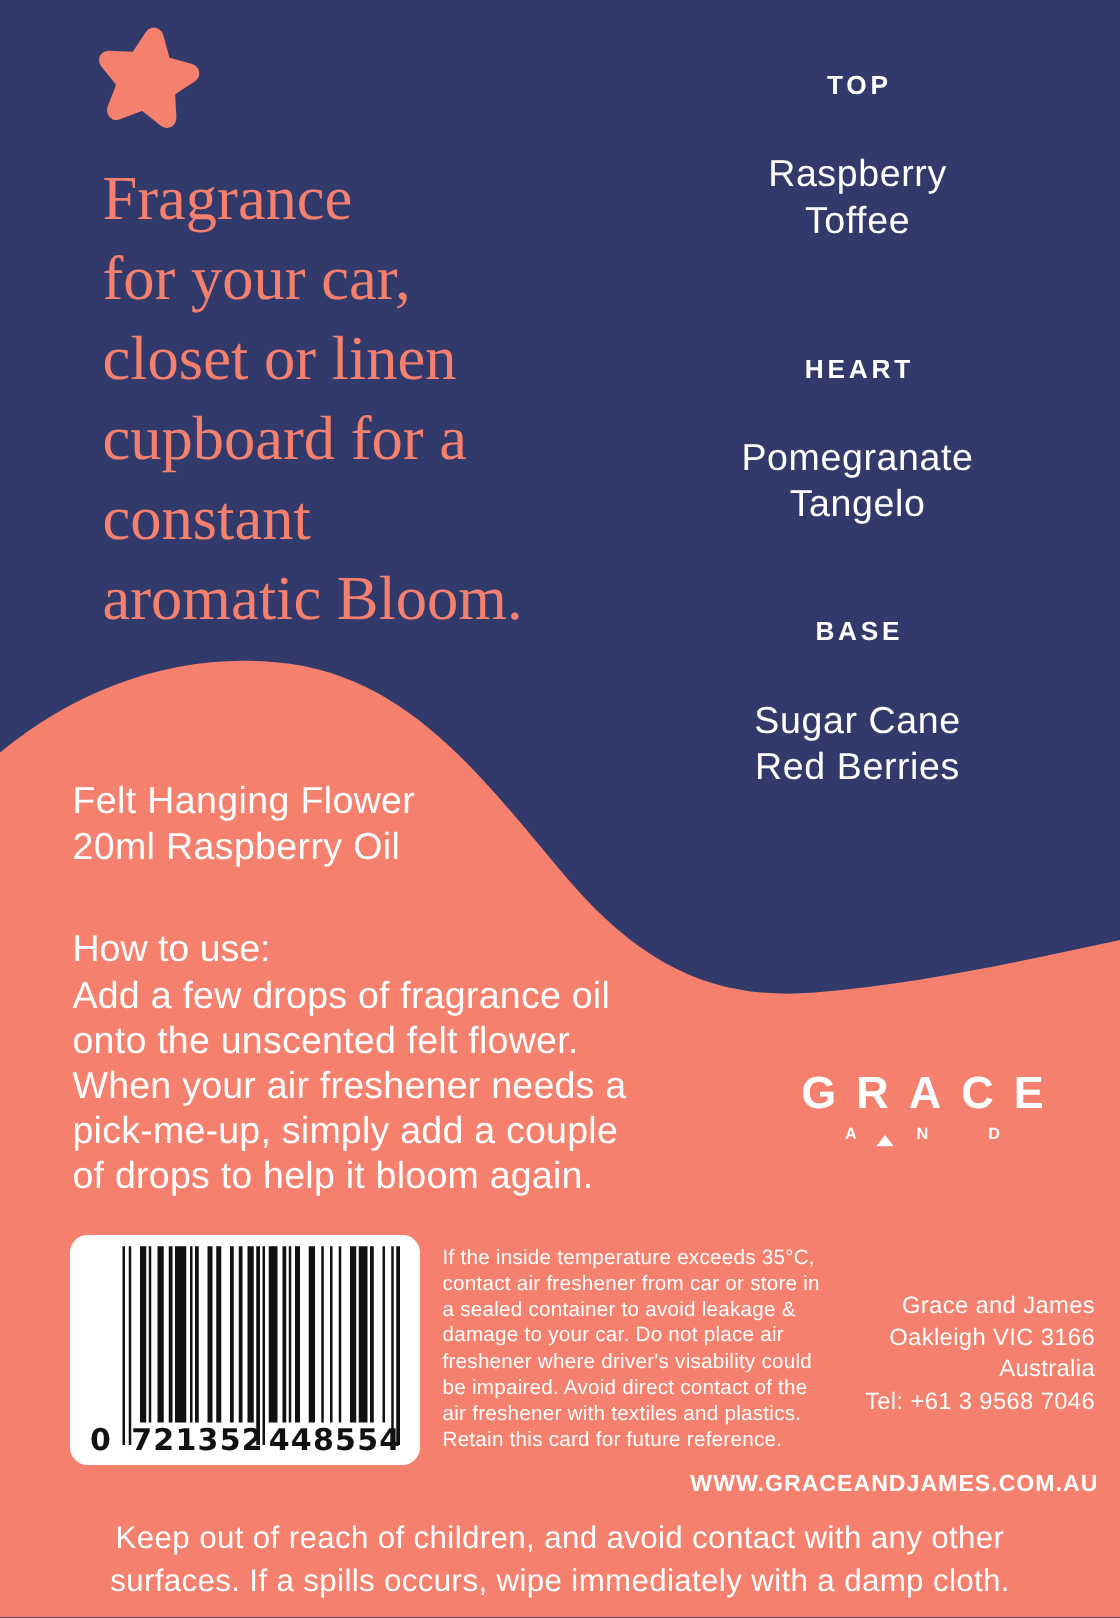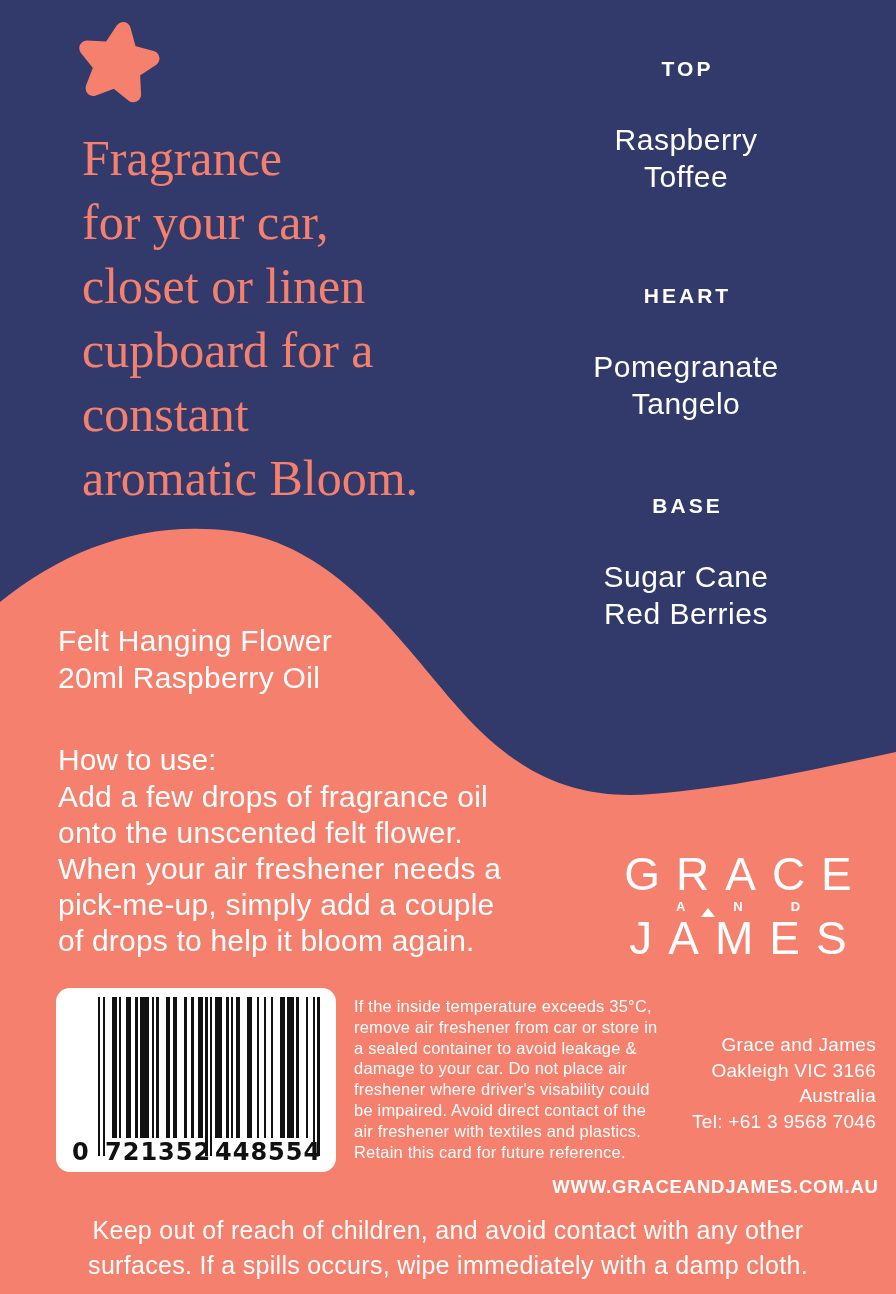--- a/index.html
+++ b/index.html
@@ -45,21 +45,21 @@
     position:absolute;left:58px;top:742px;
     font-size:30px;font-weight:500;line-height:36px;text-align:right;
   }
   .howto-body{
     position:absolute;left:58px;top:779px;
     font-size:30px;font-weight:300;line-height:36px;letter-spacing:0.2px;
   }
 
   .logo{position:absolute;left:606px;top:850px;width:264px;text-align:center;}
   .logo-word{
-    font-size:46px;font-weight:400;line-height:48px;
+    font-size:36px;font-weight:700;line-height:48px;
     letter-spacing:16px;padding-left:16px;white-space:nowrap;
   }
   .logo-and{
     display:flex;justify-content:center;gap:48px;
     font-size:13px;font-weight:800;line-height:14px;margin:2px 0 0 0;
   }
   .logo-james{position:relative;}
   .logo-caret{
     position:absolute;left:95px;top:58px;
     width:0;height:0;
@@ -164,21 +164,20 @@
   <div>of drops to help it bloom again.</div>
 </div>
 
 <div class="logo">
   <div class="logo-word">GRACE</div>
   <div class="logo-and">
     <span>A</span>
     <span>N</span>
     <span>D</span>
   </div>
-  <div class="logo-word logo-james">JAMES</div>
   <span class="logo-caret"></span>
 </div>
 
 <div class="barcode-card">
   <div class="barcode-bars">
       <div class="bar tall" style="width: 2.34px;"></div>
       <div class="gap" style="width: 2.34px;"></div>
       <div class="bar tall" style="width: 2.34px;"></div>
       <div class="gap" style="width: 7.02px;"></div>
       <div class="bar" style="width: 4.68px;"></div>
@@ -237,21 +236,21 @@
       <div class="gap" style="width: 2.34px;"></div>
       <div class="bar tall" style="width: 2.34px;"></div>
     </div>
   <span class="bc-digit bc-left">0</span>
   <span class="bc-digit bc-g1">721352</span>
   <span class="bc-digit bc-g2">448554</span>
 </div>
 
 <div class="care-note">
   <div>If the inside temperature exceeds 35°C,</div>
-  <div>remove air freshener from car or store in</div>
+  <div>contact air freshener from car or store in</div>
   <div>a sealed container to avoid leakage &amp;</div>
   <div>damage to your car. Do not place air</div>
   <div>freshener where driver's visability could</div>
   <div>be impaired. Avoid direct contact of the</div>
   <div>air freshener with textiles and plastics.</div>
   <div>Retain this card for future reference.</div>
 </div>
 
 <div class="address">
   <div>Grace and James</div>

